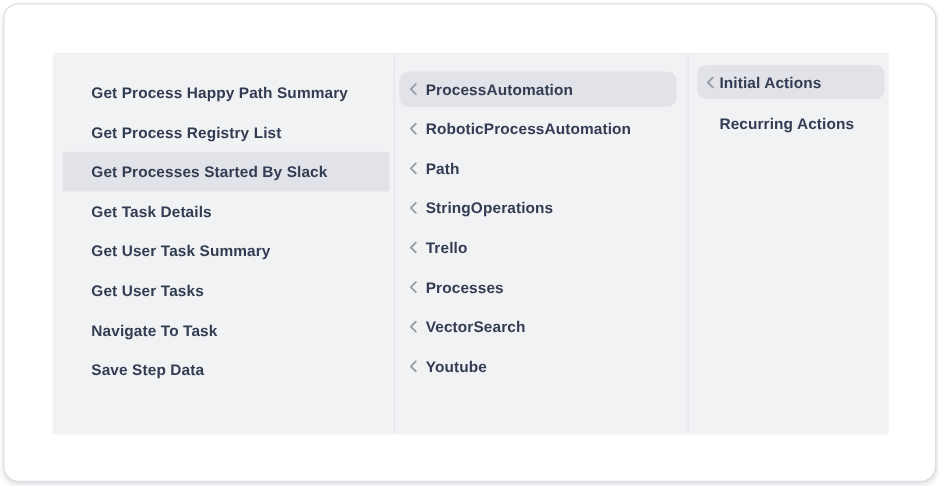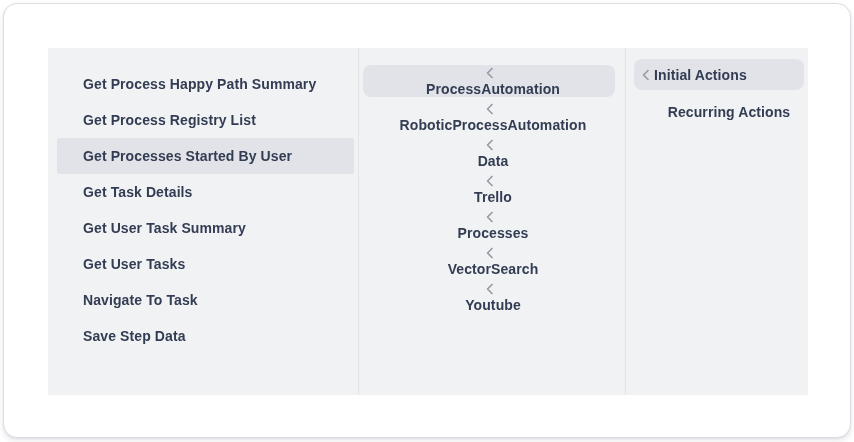--- a/index.html
+++ b/index.html
@@ -63,56 +63,55 @@
     width: 297px;
     padding-left: 26px;
     border-radius: 2px;
   }
   .col-categories .item {
     height: 32px;
     width: 252px;
     margin: 0 0 4px 0;
     padding-left: 8px;
     border-radius: 8px;
-    flex-direction: column;
   }
   .col-groups .item {
     height: 31px;
     width: 170px;
     margin-bottom: 6px;
     padding-left: 7px;
     border-radius: 8px;
   }
   .item.selected { background: var(--highlight-bg); }
   .chev {
     display: inline-flex;
     align-items: center;
     width: 16px;
     flex: 0 0 16px;
     color: var(--chevron);
   }
   .col-groups .chev { width: 13px; flex: 0 0 13px; }
-  .item.no-chev { padding-left: 20px; justify-content: center; }
+  .item.no-chev { padding-left: 20px; }
   .label { display: inline-block; }
 </style>
 </head>
 <body>
 
 <div class="card">
   <div class="panel">
 
     <div class="col col-actions">
       <div class="item">
         <span class="label">Get Process Happy Path Summary</span>
       </div>
       <div class="item">
         <span class="label">Get Process Registry List</span>
       </div>
       <div class="item selected">
-        <span class="label">Get Processes Started By User</span>
+        <span class="label">Get Processes Started By Slack</span>
       </div>
       <div class="item">
         <span class="label">Get Task Details</span>
       </div>
       <div class="item">
         <span class="label">Get User Task Summary</span>
       </div>
       <div class="item">
         <span class="label">Get User Tasks</span>
       </div>
@@ -140,21 +139,29 @@
             </svg>
           </span>
         <span class="label">RoboticProcessAutomation</span>
       </div>
       <div class="item">
         <span class="chev">
             <svg width="9" height="12" viewBox="0 0 9 12">
               <polyline points="7,1.5 2.5,6 7,10.5" fill="none" stroke="currentColor" stroke-width="1.7" stroke-linecap="round" stroke-linejoin="round"></polyline>
             </svg>
           </span>
-        <span class="label">Data</span>
+        <span class="label">Path</span>
+      </div>
+      <div class="item">
+        <span class="chev">
+            <svg width="9" height="12" viewBox="0 0 9 12">
+              <polyline points="7,1.5 2.5,6 7,10.5" fill="none" stroke="currentColor" stroke-width="1.7" stroke-linecap="round" stroke-linejoin="round"></polyline>
+            </svg>
+          </span>
+        <span class="label">StringOperations</span>
       </div>
       <div class="item">
         <span class="chev">
             <svg width="9" height="12" viewBox="0 0 9 12">
               <polyline points="7,1.5 2.5,6 7,10.5" fill="none" stroke="currentColor" stroke-width="1.7" stroke-linecap="round" stroke-linejoin="round"></polyline>
             </svg>
           </span>
         <span class="label">Trello</span>
       </div>
       <div class="item">

